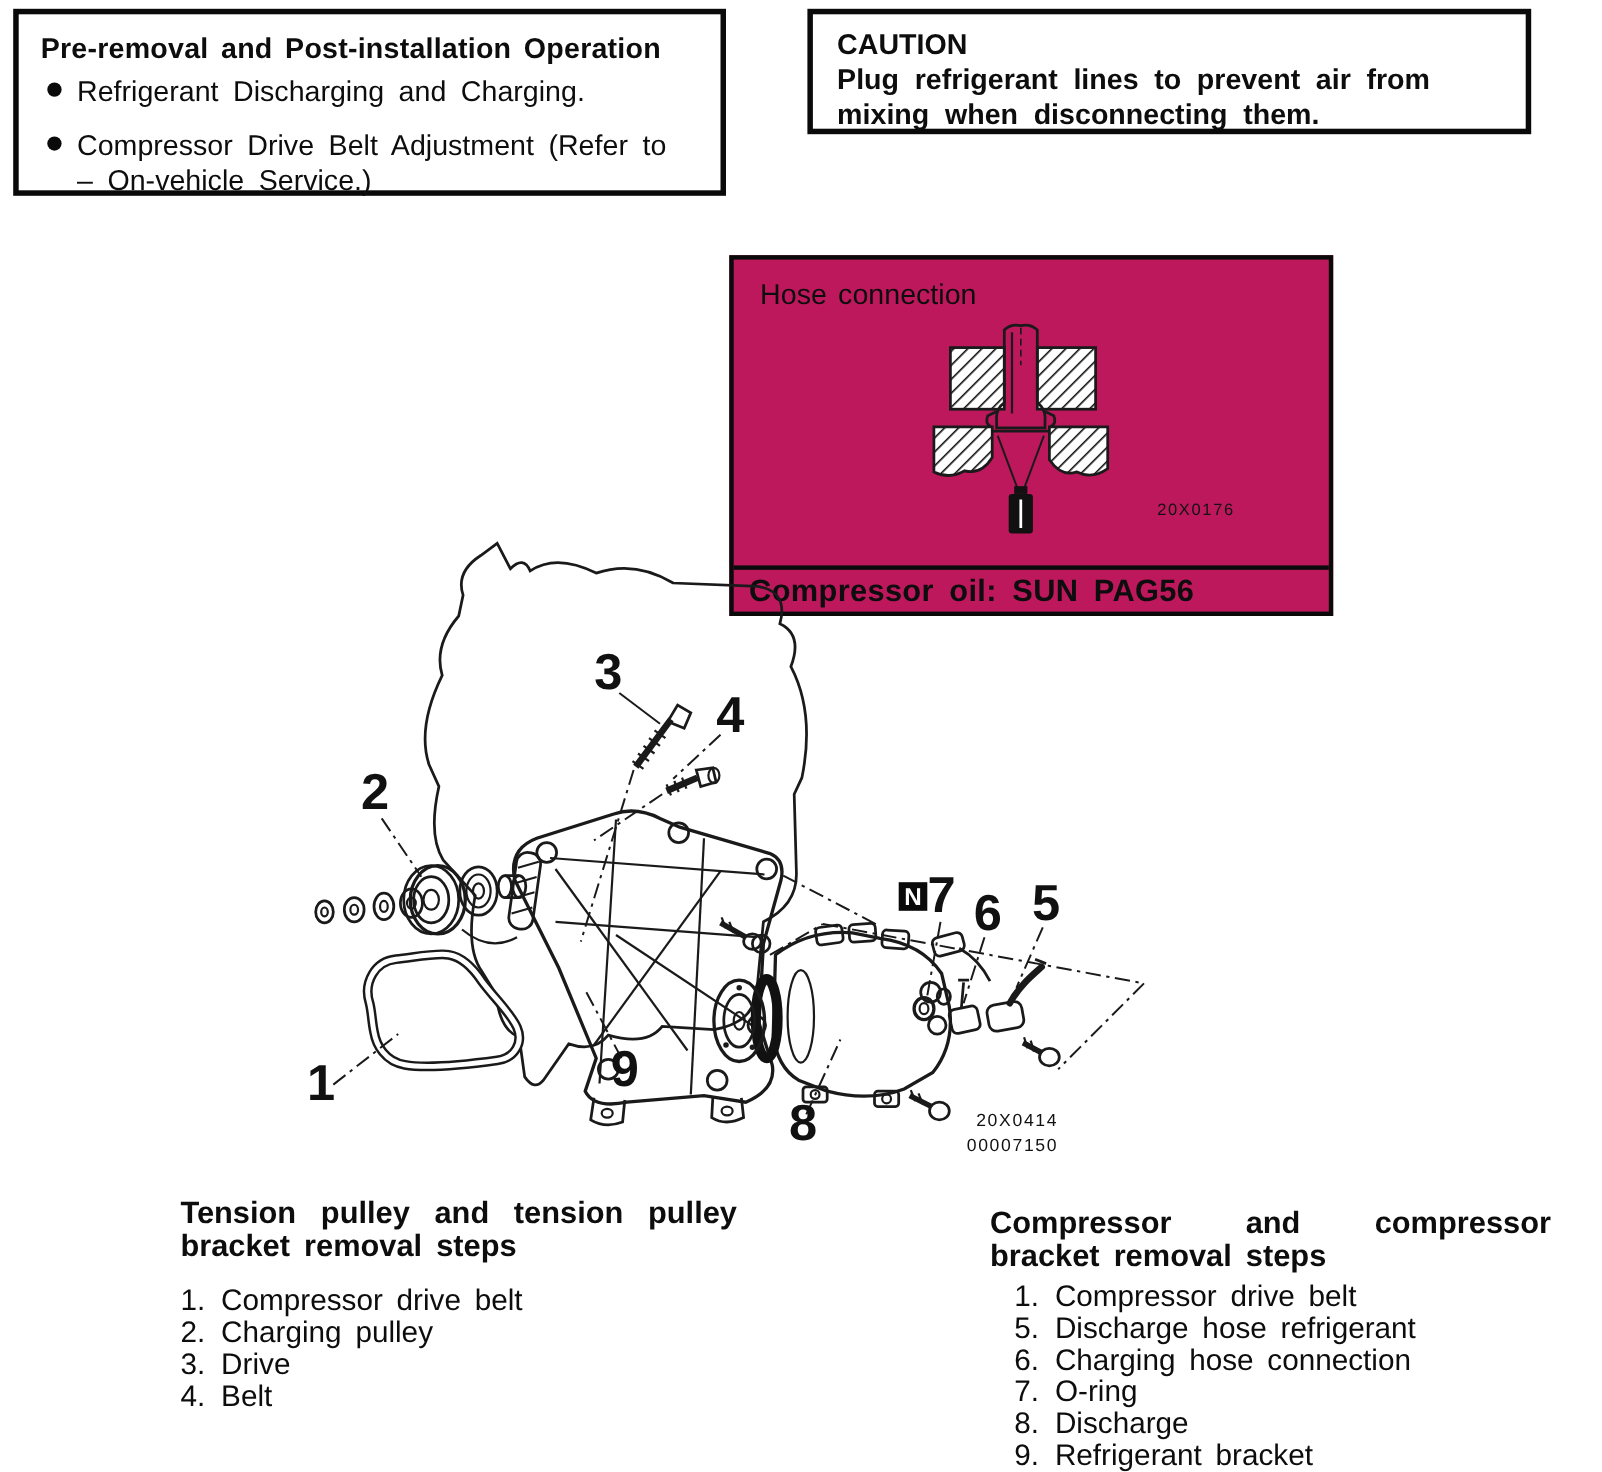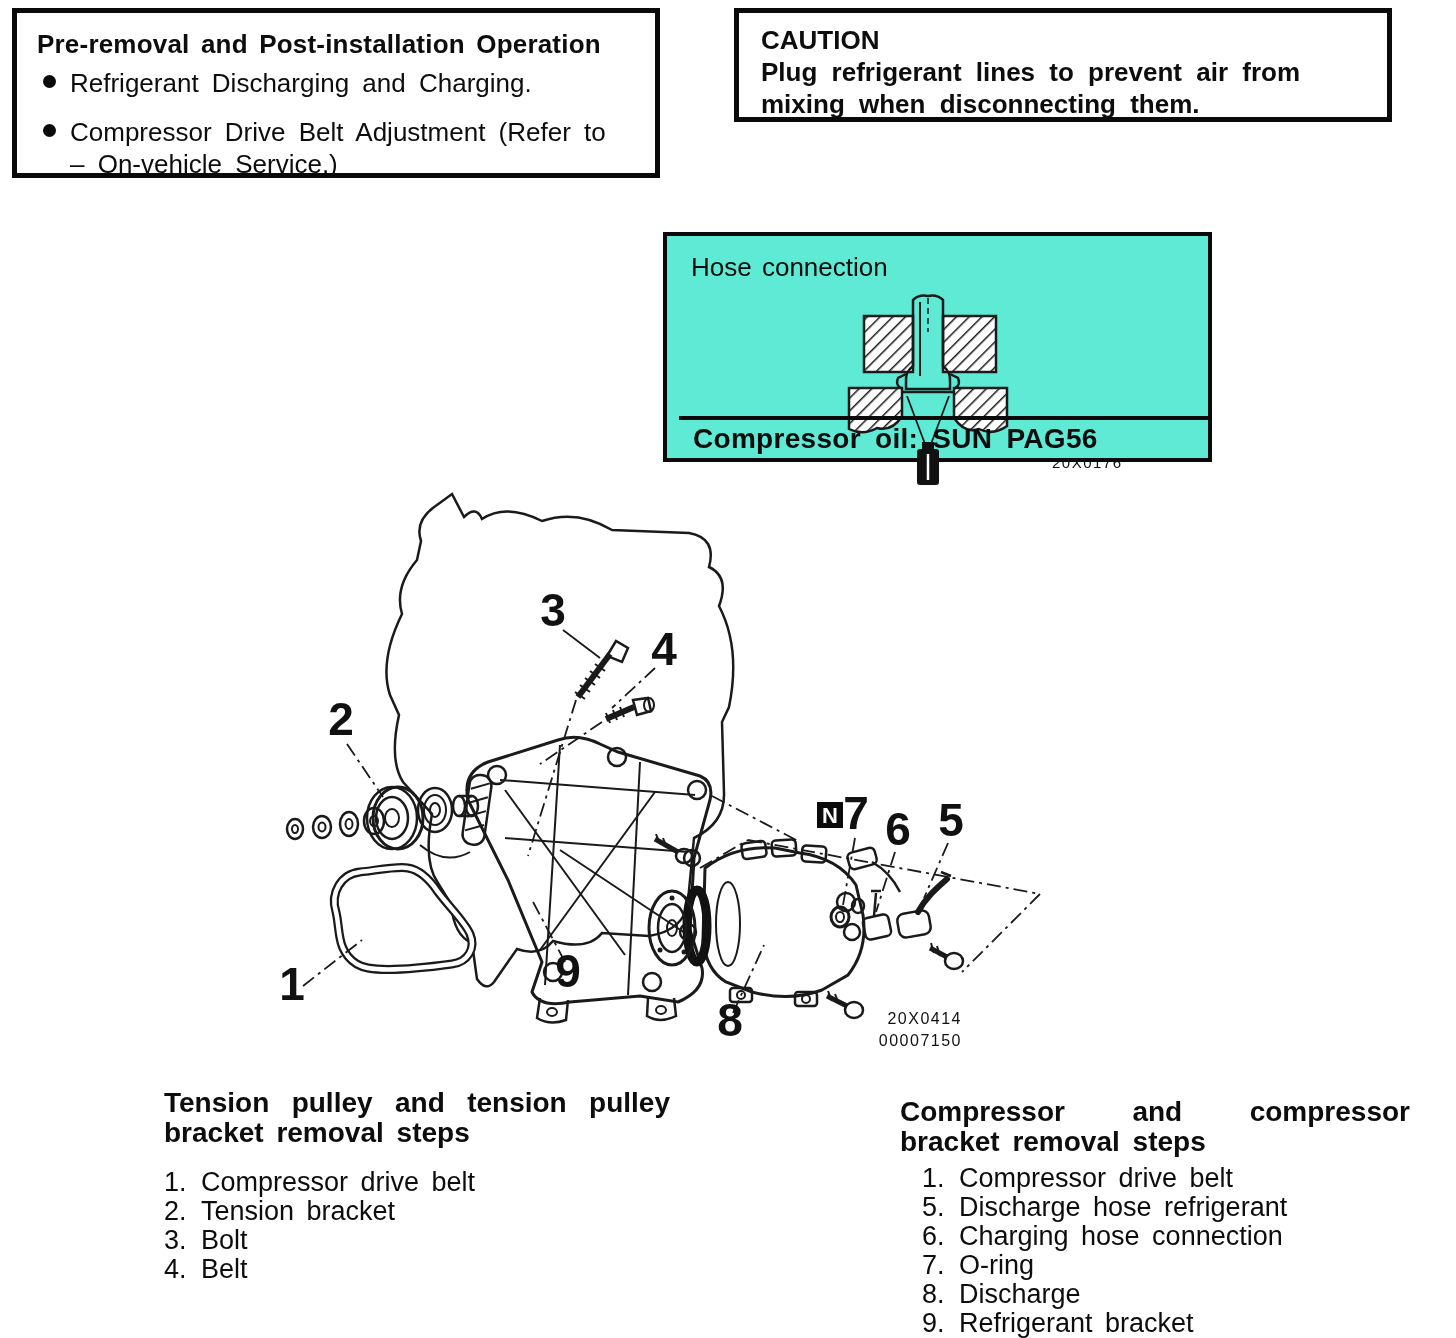--- a/index.html
+++ b/index.html
@@ -12,23 +12,23 @@
   .frame{border:5px solid #0a0a0a;background:#fff;box-sizing:border-box;}
   #prepost-box{left:12px;top:8px;width:648px;height:170px;padding:16px 22px 10px 20px;}
   #prepost-box .title{font-weight:700;font-size:26px;letter-spacing:.2px;word-spacing:4px;}
   .bullet-row{display:flex;margin-top:7px;}
   .bullet-dot{width:13px;height:13px;border-radius:50%;background:#0a0a0a;margin:8px 14px 0 6px;flex:none;}
   .bullet-text{font-size:26px;word-spacing:6px;width:545px;line-height:32px;}
   #caution-box{left:734px;top:8px;width:658px;height:114px;padding:12px 20px 10px 22px;}
   #caution-box .title{font-weight:700;font-size:26px;word-spacing:4px;}
   #caution-box .body{font-weight:700;font-size:26px;word-spacing:7px;line-height:32px;width:605px;}
   
-  #hose-box{left:663px;top:232px;width:549px;height:230px;border:4px solid #0a0a0a;background:#5eead4;box-sizing:border-box;}
+  #hose-box{left:663px;top:232px;width:549px;height:328px;border:4px solid #0a0a0a;background:#be185d;box-sizing:border-box;}
   #hose-title{left:24px;top:16px;font-size:26px;word-spacing:3px;}
-  #hose-caption-band{left:0;right:0;bottom:0;height:42px;border-top:4px solid #0a0a0a;display:flex;align-items:center;padding-left:14px;box-sizing:border-box;margin-left:12px;}
+  #hose-caption-band{left:0;right:0;bottom:0;height:42px;border-top:4px solid #0a0a0a;display:flex;align-items:center;padding-left:14px;box-sizing:border-box;}
   #hose-caption-band .caption{font-weight:700;font-size:28px;word-spacing:6px;letter-spacing:.3px;}
   .figcode{font-size:15px;letter-spacing:1.5px;color:#111;}
   
   .list-title{font-weight:700;font-size:28px;line-height:30px;text-align:justify;word-spacing:5px;}
   .list-items{font-size:27px;line-height:29px;word-spacing:5px;}
   .li-row{display:flex;}
   .li-num{width:37px;flex:none;}
   #left-list-title{left:164px;top:1088px;width:506px;}
   #left-list-items{left:164px;top:1168px;}
   #right-list-title{left:900px;top:1097px;width:510px;}
@@ -296,25 +296,25 @@
   </svg>
 
   <div id="left-list-title" class="abs list-title">Tension pulley and tension pulley bracket removal steps</div>
   <div id="left-list-items" class="abs list-items">
     <div class="li-row">
       <span class="li-num">1.</span>
       <span>Compressor drive belt</span>
     </div>
     <div class="li-row">
       <span class="li-num">2.</span>
-      <span>Tension bracket</span>
+      <span>Charging pulley</span>
     </div>
     <div class="li-row">
       <span class="li-num">3.</span>
-      <span>Bolt</span>
+      <span>Drive</span>
     </div>
     <div class="li-row">
       <span class="li-num">4.</span>
       <span>Belt</span>
     </div>
   </div>
 
   <div id="right-list-title" class="abs list-title">Compressor and compressor bracket removal steps</div>
   <div id="right-list-items" class="abs list-items">
     <div class="li-row">

